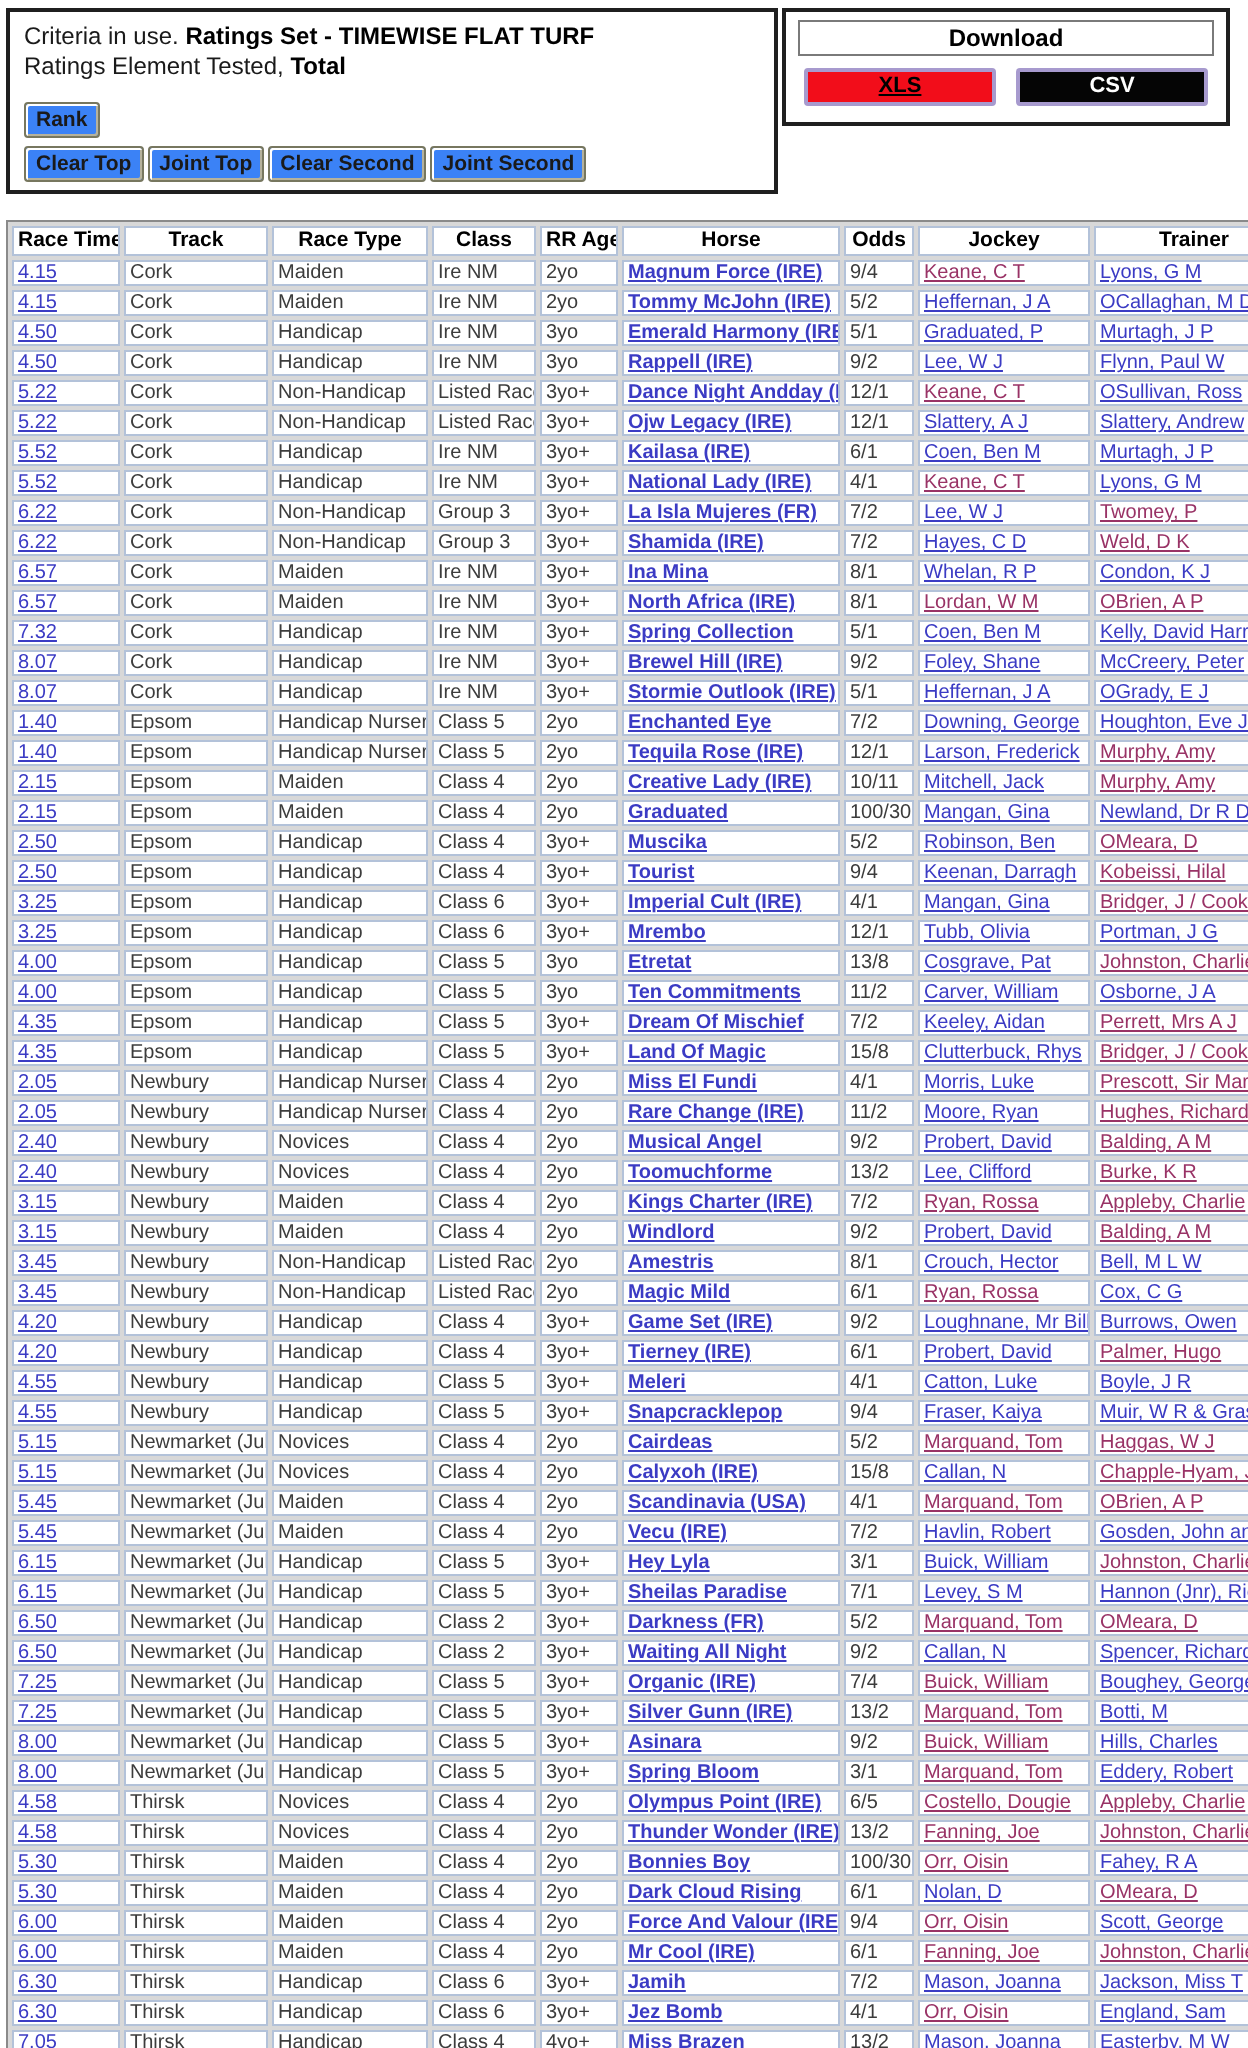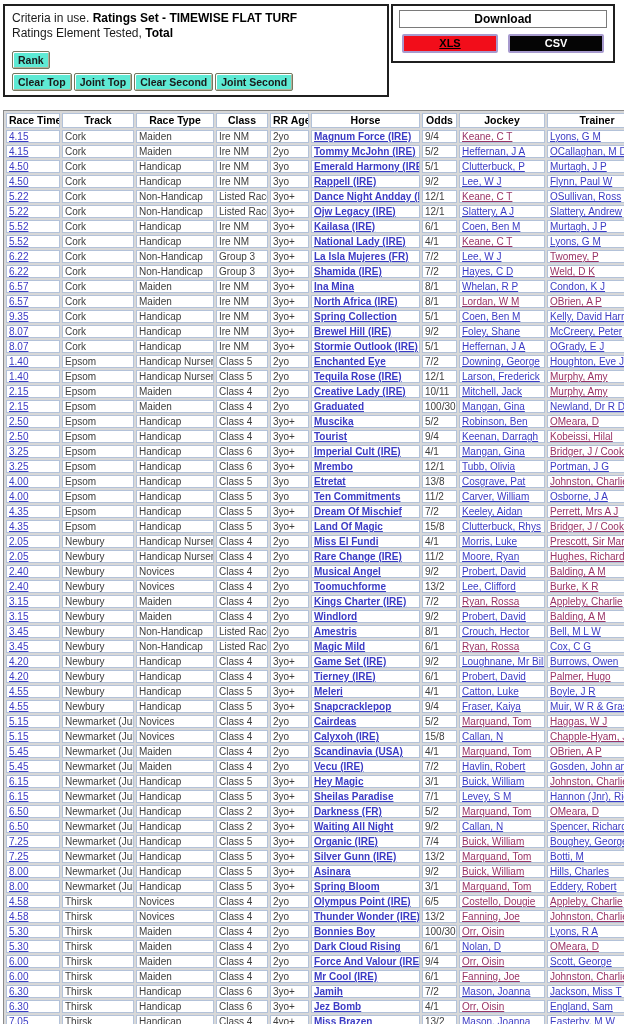--- a/index.html
+++ b/index.html
@@ -5,21 +5,21 @@
   html,body{margin:0;padding:0;background:#fff;font-family:"Liberation Sans",sans-serif;}
   body{width:624px;}
 
   .top-row{display:flex;align-items:stretch;margin:4px 3px 13px 3px;gap:2px;}
 
   .criteria-box{width:386px;box-sizing:border-box;border:2px solid #1f1f1f;padding:5px 0 4px 7px;background:#fff;}
   .criteria-text{font-size:12px;line-height:15px;color:#1a1a1a;}
   .criteria-text b{color:#000;}
   .rank-row{margin-top:9px;}
   .btn-row{margin-top:4px;display:flex;gap:2px;}
-  .ui-btn{background:#5eead4;border:1px solid #77775f;box-shadow:inset 1px 1px 0 #ffffff, inset -1px -1px 0 #b6b29c;
+  .ui-btn{background:#3b82f6;border:1px solid #77775f;box-shadow:inset 1px 1px 0 #ffffff, inset -1px -1px 0 #b6b29c;
           font-family:"Liberation Sans",sans-serif;font-weight:bold;font-size:10.5px;color:#1a1a1a;
           padding:2px 5px;border-radius:2px;cursor:pointer;white-space:nowrap;}
 
   .download-box{width:224px;box-sizing:border-box;border:2px solid #1f1f1f;background:#fff;align-self:flex-start;}
   .download-title{margin:4px 6px 0 6px;border:1px solid #7a7a7a;text-align:center;font-weight:bold;font-size:12px;
                   padding:1px 0;color:#000;}
   .dl-buttons{display:flex;gap:10px;margin:6px 9px 8px 9px;}
   .dl-btn{flex:1;height:19px;border:2px solid #a79ace;border-radius:2px;font-family:"Liberation Sans",sans-serif;
           font-weight:bold;font-size:11px;cursor:pointer;line-height:13px;}
   .dl-btn.xls{background:#f20d1a;color:#000;text-decoration:underline;}
@@ -113,21 +113,21 @@
         <td><a href="#" class="lnk">OCallaghan, M D</a></td>
       </tr>
       <tr>
         <td><a href="#" class="lnk">4.50</a></td>
         <td>Cork</td>
         <td>Handicap</td>
         <td>Ire NM</td>
         <td>3yo</td>
         <td><a href="#" class="lnk horse">Emerald Harmony (IRE)</a></td>
         <td>5/1</td>
-        <td><a href="#" class="lnk">Clutterbuck, P</a></td>
+        <td><a href="#" class="lnk">Graduated, P</a></td>
         <td><a href="#" class="lnk">Murtagh, J P</a></td>
       </tr>
       <tr>
         <td><a href="#" class="lnk">4.50</a></td>
         <td>Cork</td>
         <td>Handicap</td>
         <td>Ire NM</td>
         <td>3yo</td>
         <td><a href="#" class="lnk horse">Rappell (IRE)</a></td>
         <td>9/2</td>
@@ -216,21 +216,21 @@
         <td>Cork</td>
         <td>Maiden</td>
         <td>Ire NM</td>
         <td>3yo+</td>
         <td><a href="#" class="lnk horse">North Africa (IRE)</a></td>
         <td>8/1</td>
         <td><a href="#" class="lnk visited">Lordan, W M</a></td>
         <td><a href="#" class="lnk visited">OBrien, A P</a></td>
       </tr>
       <tr>
-        <td><a href="#" class="lnk">9.35</a></td>
+        <td><a href="#" class="lnk">7.32</a></td>
         <td>Cork</td>
         <td>Handicap</td>
         <td>Ire NM</td>
         <td>3yo+</td>
         <td><a href="#" class="lnk horse">Spring Collection</a></td>
         <td>5/1</td>
         <td><a href="#" class="lnk">Coen, Ben M</a></td>
         <td><a href="#" class="lnk">Kelly, David Harry</a></td>
       </tr>
       <tr>
@@ -562,21 +562,21 @@
         <td>7/2</td>
         <td><a href="#" class="lnk">Havlin, Robert</a></td>
         <td><a href="#" class="lnk">Gosden, John and Thady</a></td>
       </tr>
       <tr>
         <td><a href="#" class="lnk">6.15</a></td>
         <td>Newmarket (July)</td>
         <td>Handicap</td>
         <td>Class 5</td>
         <td>3yo+</td>
-        <td><a href="#" class="lnk horse">Hey Magic</a></td>
+        <td><a href="#" class="lnk horse">Hey Lyla</a></td>
         <td>3/1</td>
         <td><a href="#" class="lnk">Buick, William</a></td>
         <td><a href="#" class="lnk visited">Johnston, Charlie</a></td>
       </tr>
       <tr>
         <td><a href="#" class="lnk">6.15</a></td>
         <td>Newmarket (July)</td>
         <td>Handicap</td>
         <td>Class 5</td>
         <td>3yo+</td>
@@ -675,21 +675,21 @@
       </tr>
       <tr>
         <td><a href="#" class="lnk">5.30</a></td>
         <td>Thirsk</td>
         <td>Maiden</td>
         <td>Class 4</td>
         <td>2yo</td>
         <td><a href="#" class="lnk horse">Bonnies Boy</a></td>
         <td>100/30</td>
         <td><a href="#" class="lnk visited">Orr, Oisin</a></td>
-        <td><a href="#" class="lnk">Lyons, R A</a></td>
+        <td><a href="#" class="lnk">Fahey, R A</a></td>
       </tr>
       <tr>
         <td><a href="#" class="lnk">5.30</a></td>
         <td>Thirsk</td>
         <td>Maiden</td>
         <td>Class 4</td>
         <td>2yo</td>
         <td><a href="#" class="lnk horse">Dark Cloud Rising</a></td>
         <td>6/1</td>
         <td><a href="#" class="lnk">Nolan, D</a></td>

